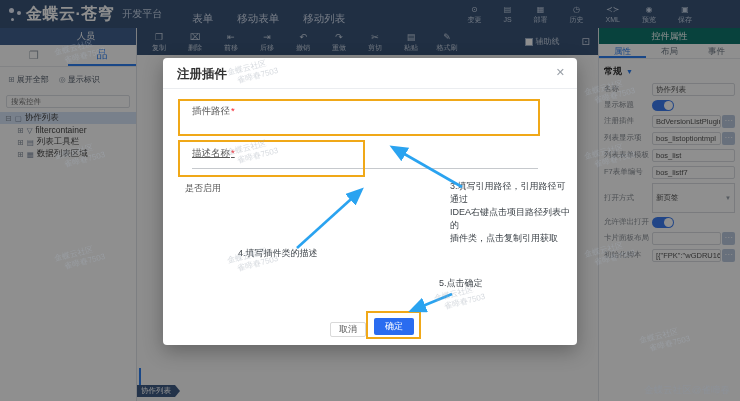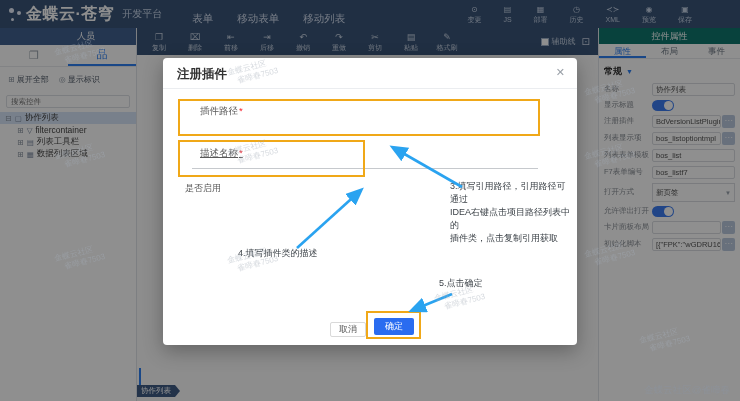--- a/index.html
+++ b/index.html
@@ -21,21 +21,21 @@
   .header-actions { margin-left:auto; margin-right:48px; display:flex; gap:22px; }
   .hdr-action { display:flex; flex-direction:column; align-items:center; color:#c5d2e6; cursor:pointer; }
   .hdr-action .ic { font-size:8px; line-height:9px; }
   .hdr-action .lb { font-size:7px; line-height:9px; margin-top:1px; }
 
   
   .toolbar { position:absolute; left:137px; top:28px; width:461px; height:27px; background:#3a5578; display:flex; align-items:center; padding-left:4px; z-index:1; }
   .tool-item { width:36px; display:flex; flex-direction:column; align-items:center; color:#c9d4e4; cursor:pointer; }
   .tool-item .ic { font-size:9px; line-height:10px; }
   .tool-item .lb { font-size:7px; line-height:9px; margin-top:1px; }
-  .toolbar-right { position:absolute; right:8px; top:0; height:27px; display:flex; align-items:center; gap:6px; }
+  .toolbar-right { position:absolute; right:8px; top:0; height:27px; display:flex; align-items:center; gap:22px; }
   .guides { display:flex; align-items:center; gap:3px; color:#c9d4e4; font-size:8px; cursor:pointer; }
   .guides .cb { width:8px; height:8px; border:1px solid #9fb0c8; background:#fff; }
   .expand-ic { color:#c9d4e4; font-size:10px; cursor:pointer; }
 
   
   .sidebar { position:absolute; left:0; top:28px; width:137px; bottom:0; background:#fff; border-right:1px solid #dfe3e8; z-index:1; }
   .sidebar-title { height:17px; background:#40608f; color:#fff; font-size:9px; text-align:center; line-height:17px;padding-left:36px; }
   .sidebar-tabs { height:22px; display:flex; border-bottom:1px solid #e8eaee; }
   .sb-tab { flex:1; display:flex; align-items:center; justify-content:center; font-size:11px; color:#9aa3ad; cursor:pointer; }
   .sb-tab.active { color:#2d7ff0; border-bottom:2px solid #2d7ff0; }
@@ -63,40 +63,40 @@
   .rp-tab { flex:1; text-align:center; font-size:8.5px; line-height:14px; color:#6b7682; cursor:pointer; }
   .rp-tab.active { color:#2d7ff0; border-bottom:2px solid #2d7ff0; }
   .rpanel-body { padding:4px 5px; }
   .rp-section { font-size:9px; font-weight:bold; color:#333; margin:2px 0 5px 0; }
   .rp-section .caret { color:#2d7ff0; font-size:7px; margin-left:4px; }
   .rp-row { display:flex; align-items:center; margin-bottom:4px; }
   .rp-label { width:48px; font-size:7.5px; color:#8a8f96; line-height:1.15; flex-shrink:0; }
   .rp-ctl { flex:1; display:flex; align-items:center; min-width:0; }
   .rp-input { flex:1; min-width:0; height:13px; border:1px solid #d9dce1; border-radius:2px; font-size:7.5px; color:#555; padding:0 3px; line-height:12px; overflow:hidden; white-space:nowrap; background:#fff; }
   .rp-ellipsis { width:13px; height:13px; margin-left:1px; background:#b9c8dd; color:#fff; font-size:8px; line-height:12px; text-align:center; border-radius:2px; cursor:pointer; flex-shrink:0; }
-  .rp-select { flex:1; height:19px; border:1px solid #d9dce1; border-radius:0; font-size:7.5px; color:#555; padding:0 3px; line-height:12px; display:flex; justify-content:space-between; align-items:center; cursor:pointer; }
+  .rp-select { flex:1; height:30px; border:1px solid #d9dce1; border-radius:0; font-size:7.5px; color:#555; padding:0 3px; line-height:12px; display:flex; justify-content:space-between; align-items:center; cursor:pointer; }
   .rp-select .arr { color:#9aa3ad; font-size:6px; }
   .toggle { width:22px; height:11px; border-radius:6px; background:#3b7cf0; position:relative; cursor:pointer; }
   .toggle::after { content:""; position:absolute; right:1px; top:1px; width:9px; height:9px; border-radius:50%; background:#fff; }
   .toggle.big { width:26px; height:13px; border-radius:7px; }
   .toggle.big::after { width:11px; height:11px; }
 
   
   .dim { position:absolute; inset:0; background:rgba(0,0,0,0.44); z-index:40; }
 
   
   .modal { position:absolute; left:163px; top:58px; width:414px; height:287px; background:#fff; border-radius:4px; box-shadow:0 6px 20px rgba(0,0,0,.3); z-index:50; }
   .modal-title { position:absolute; left:14px; top:8px; font-size:12.5px; color:#333; font-weight:bold; }
   .modal-close { position:absolute; right:12px; top:8px; font-size:11px; color:#9aa0a8; cursor:pointer; }
   .modal-divider { position:absolute; left:0; top:30px; width:100%; border-bottom:1px solid #ebedf0; }
   .hl-box { position:absolute; border:2px solid #f0a818; z-index:55; pointer-events:none; }
   .hl1 { left:15px; top:41px; width:362px; height:37px; }
   .hl2 { left:15px; top:82px; width:187px; height:37px; }
   .hl-ok { left:203px; top:253px; width:55px; height:28px; }
-  .m-label { position:absolute; font-size:9.5px; color:#595959;margin-left:8px; }
+  .m-label { position:absolute; font-size:9.5px; color:#595959; }
   .m-label .req { color:#f5222d; margin-left:1px; }
   .m-underline { position:absolute; left:29px; width:346px; border-bottom:1px solid #c6c9cd; cursor:text; }
   .m-enable-label { position:absolute; left:22px; top:124px; font-size:9px; color:#595959; }
   .m-toggle { position:absolute; left:22px; top:138px; }
   .m-step { position:absolute; font-size:9px; color:#3c4248; }
   .m-step3 { left:287px; top:122px; width:120px; line-height:1.45; }
   .m-step4 { left:75px; top:189px; }
   .m-step5 { left:276px; top:219px; }
   .m-btn { position:absolute; font-size:9px; border-radius:2px; text-align:center; cursor:pointer; }
   .m-btn-cancel { left:167px; top:247px; width:36px; height:15px; line-height:13px; border:1px solid #d9d9d9; color:#595959; background:#fff;margin-top:17px; }

